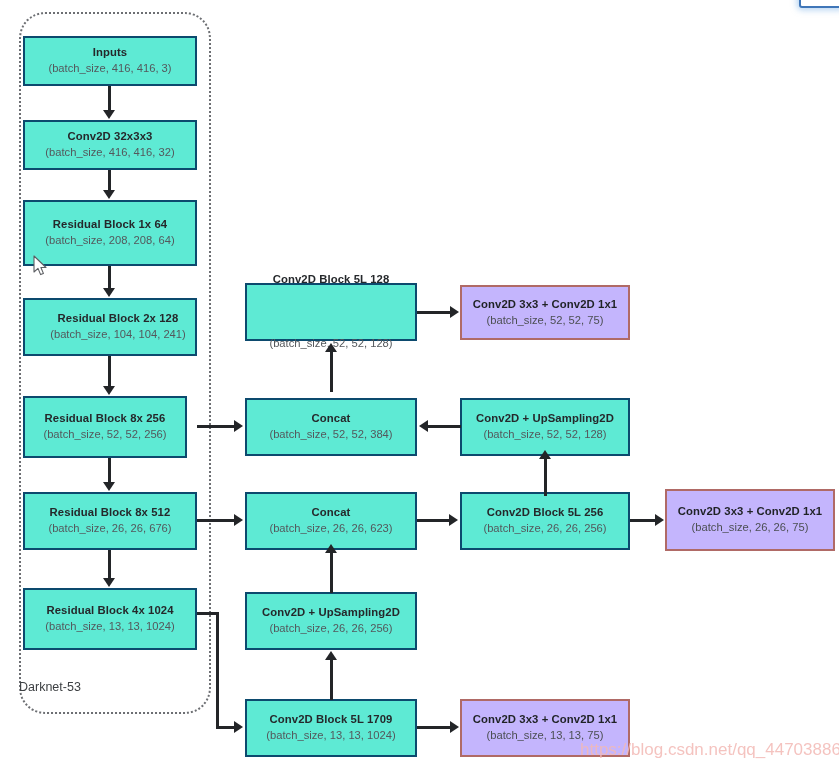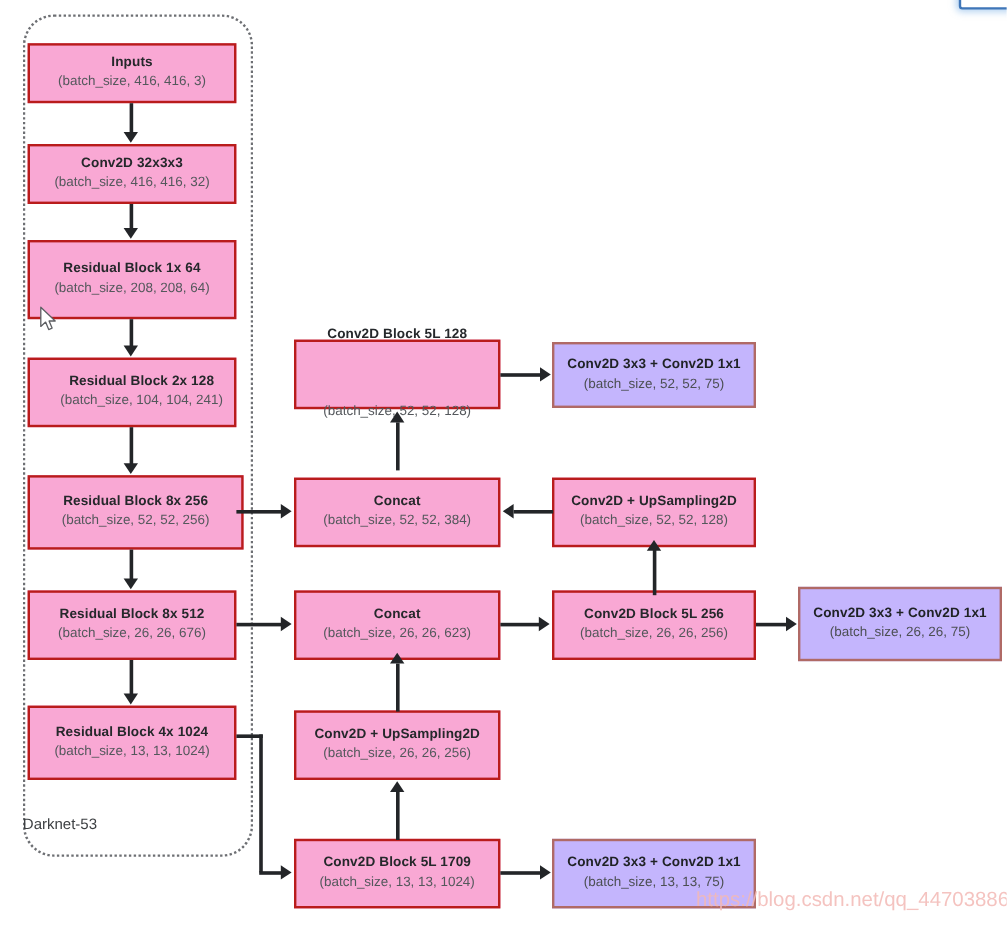--- a/index.html
+++ b/index.html
@@ -32,22 +32,22 @@
     text-align:left;
     font-size:12.5px;
     color:#3d4043;
     font-weight:400;
   }
 
   
   .node{
     position:absolute;
     box-sizing:border-box;
-    border:2px solid #b91c1c;
-    background:#f9a8d4;
+    border:2px solid #0c4a6e;
+    background:#5eead4;
     display:flex;
     flex-direction:column;
     align-items:center;
     justify-content:center;
     text-align:center;
     padding:2px 4px;
     line-height:1.22;
   }
   .node .t1{
     font-size:11.3px;
@@ -157,21 +157,21 @@
   <div class="node" style="left:23px; top:200px; width:174px; height:66px;">
     <span class="t1">Residual Block 1x  64</span>
     <span class="t2">(batch_size, 208, 208, 64)</span>
   </div>
 
   <div class="node" style="left:23px; top:298px; width:174px; height:58px;padding-left:20px;">
     <span class="t1">Residual Block 2x  128</span>
     <span class="t2">(batch_size, 104, 104, 241)</span>
   </div>
 
-  <div class="node" style="left:23px; top:396px; width:180px; height:62px;">
+  <div class="node" style="left:23px; top:396px; width:164px; height:62px;">
     <span class="t1">Residual Block 8x  256</span>
     <span class="t2">(batch_size, 52, 52, 256)</span>
   </div>
 
   <div class="node" style="left:23px; top:492px; width:174px; height:58px;">
     <span class="t1">Residual Block 8x  512</span>
     <span class="t2">(batch_size, 26, 26, 676)</span>
   </div>
 
   <div class="node" style="left:23px; top:588px; width:174px; height:62px;">

